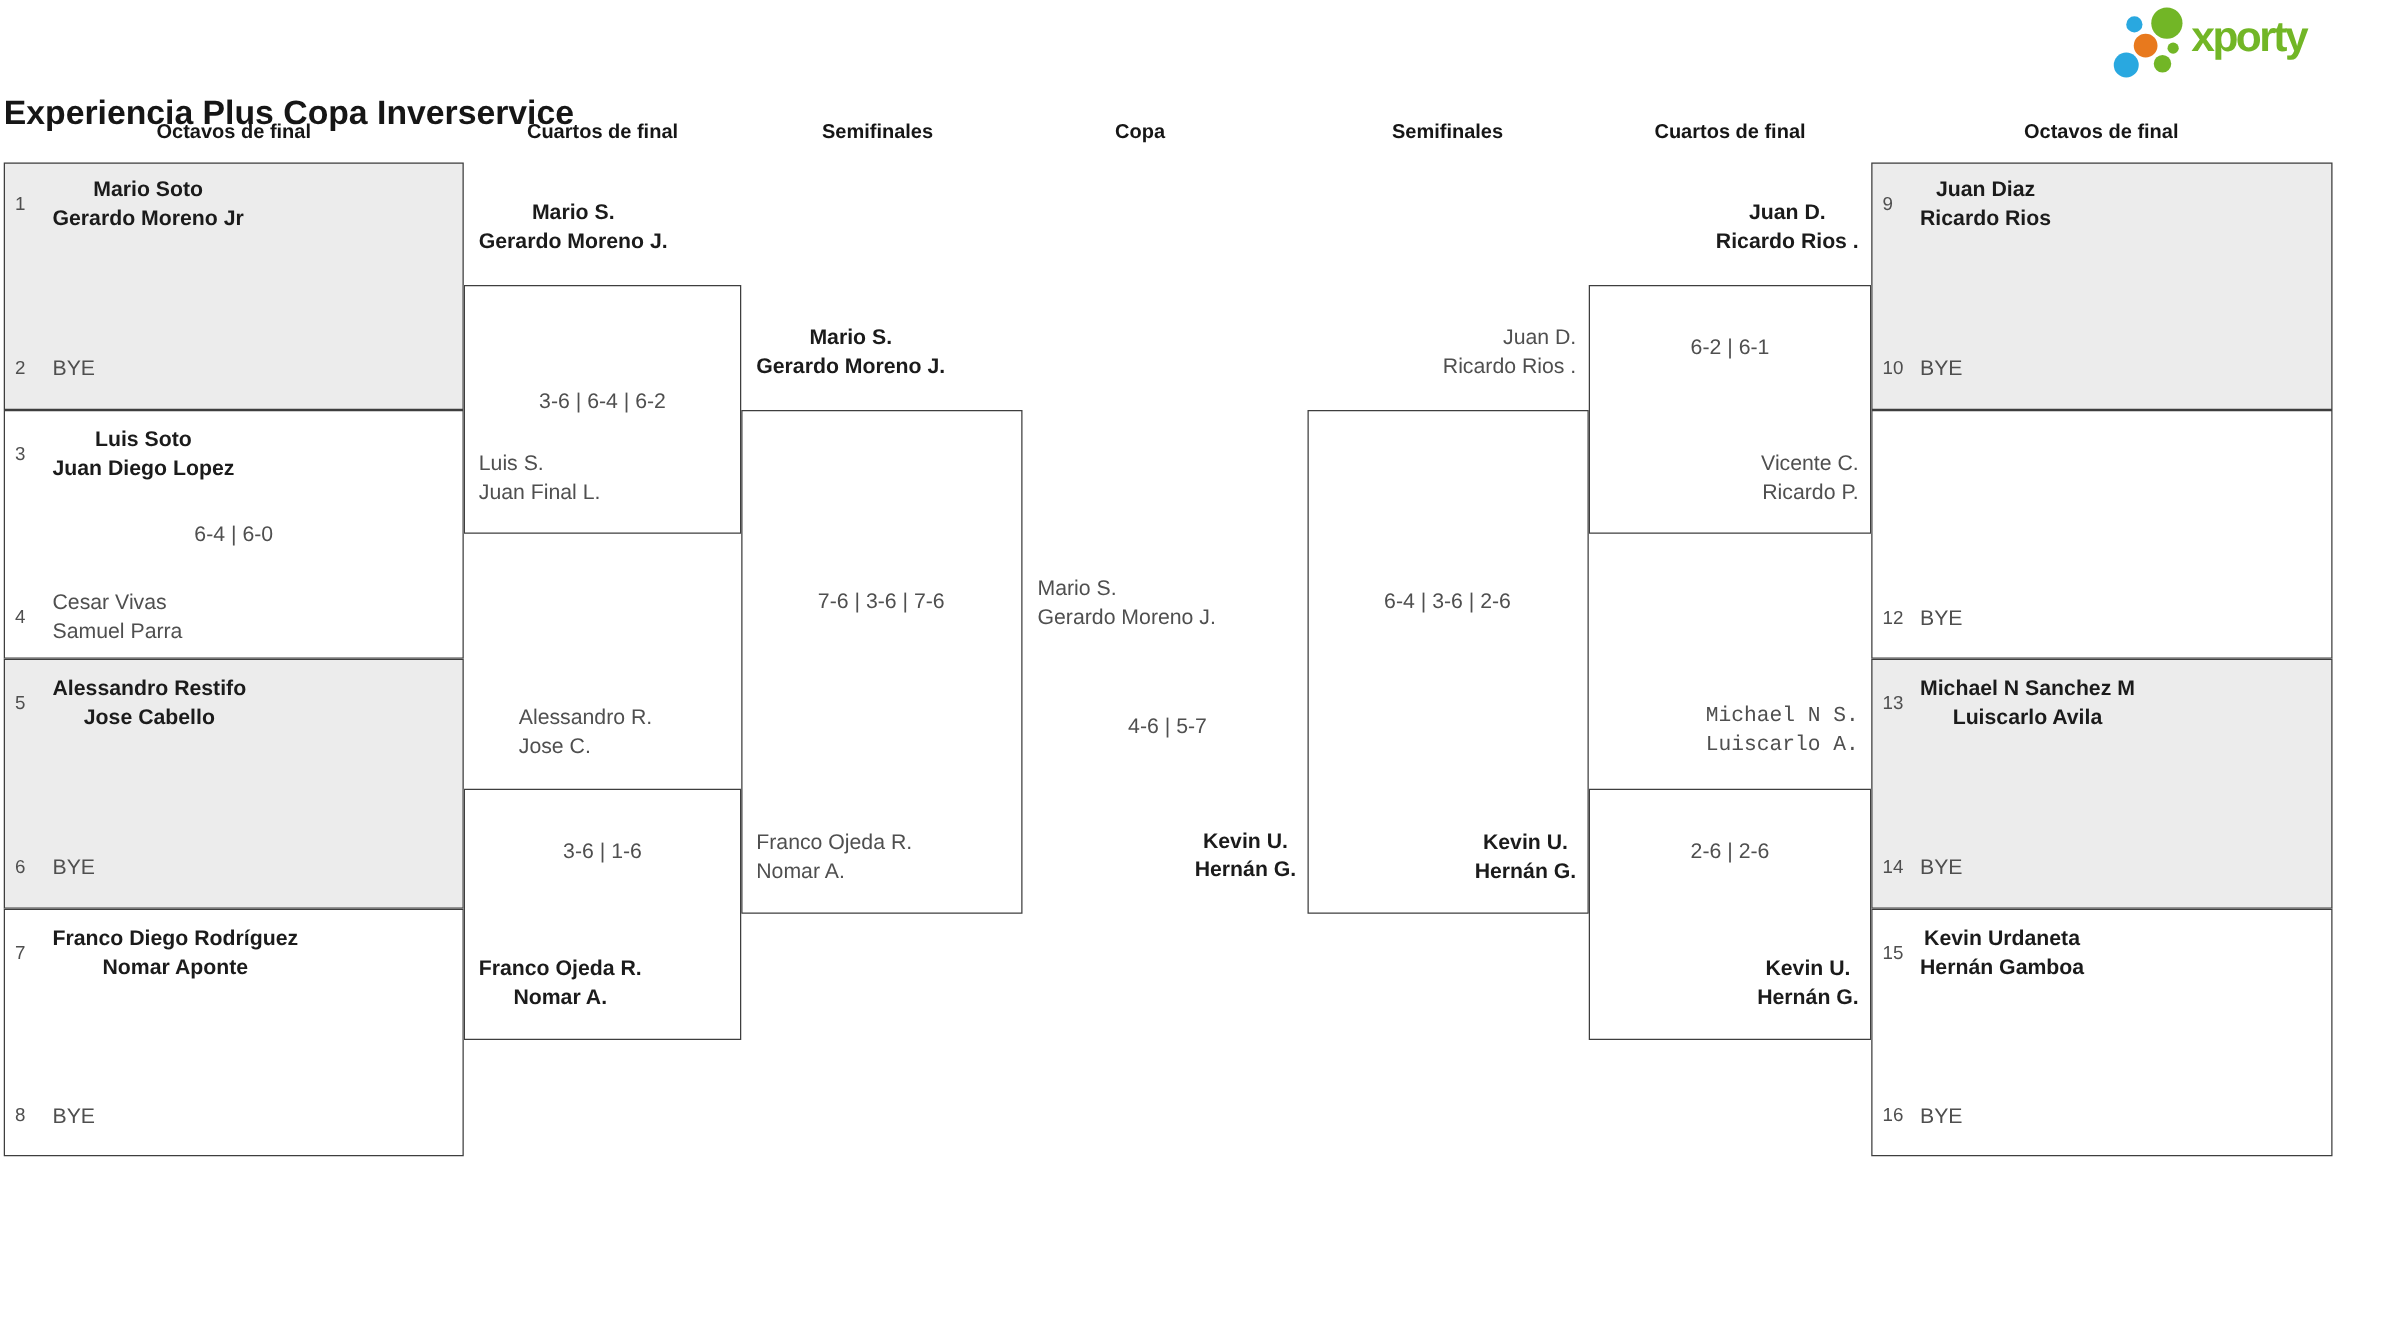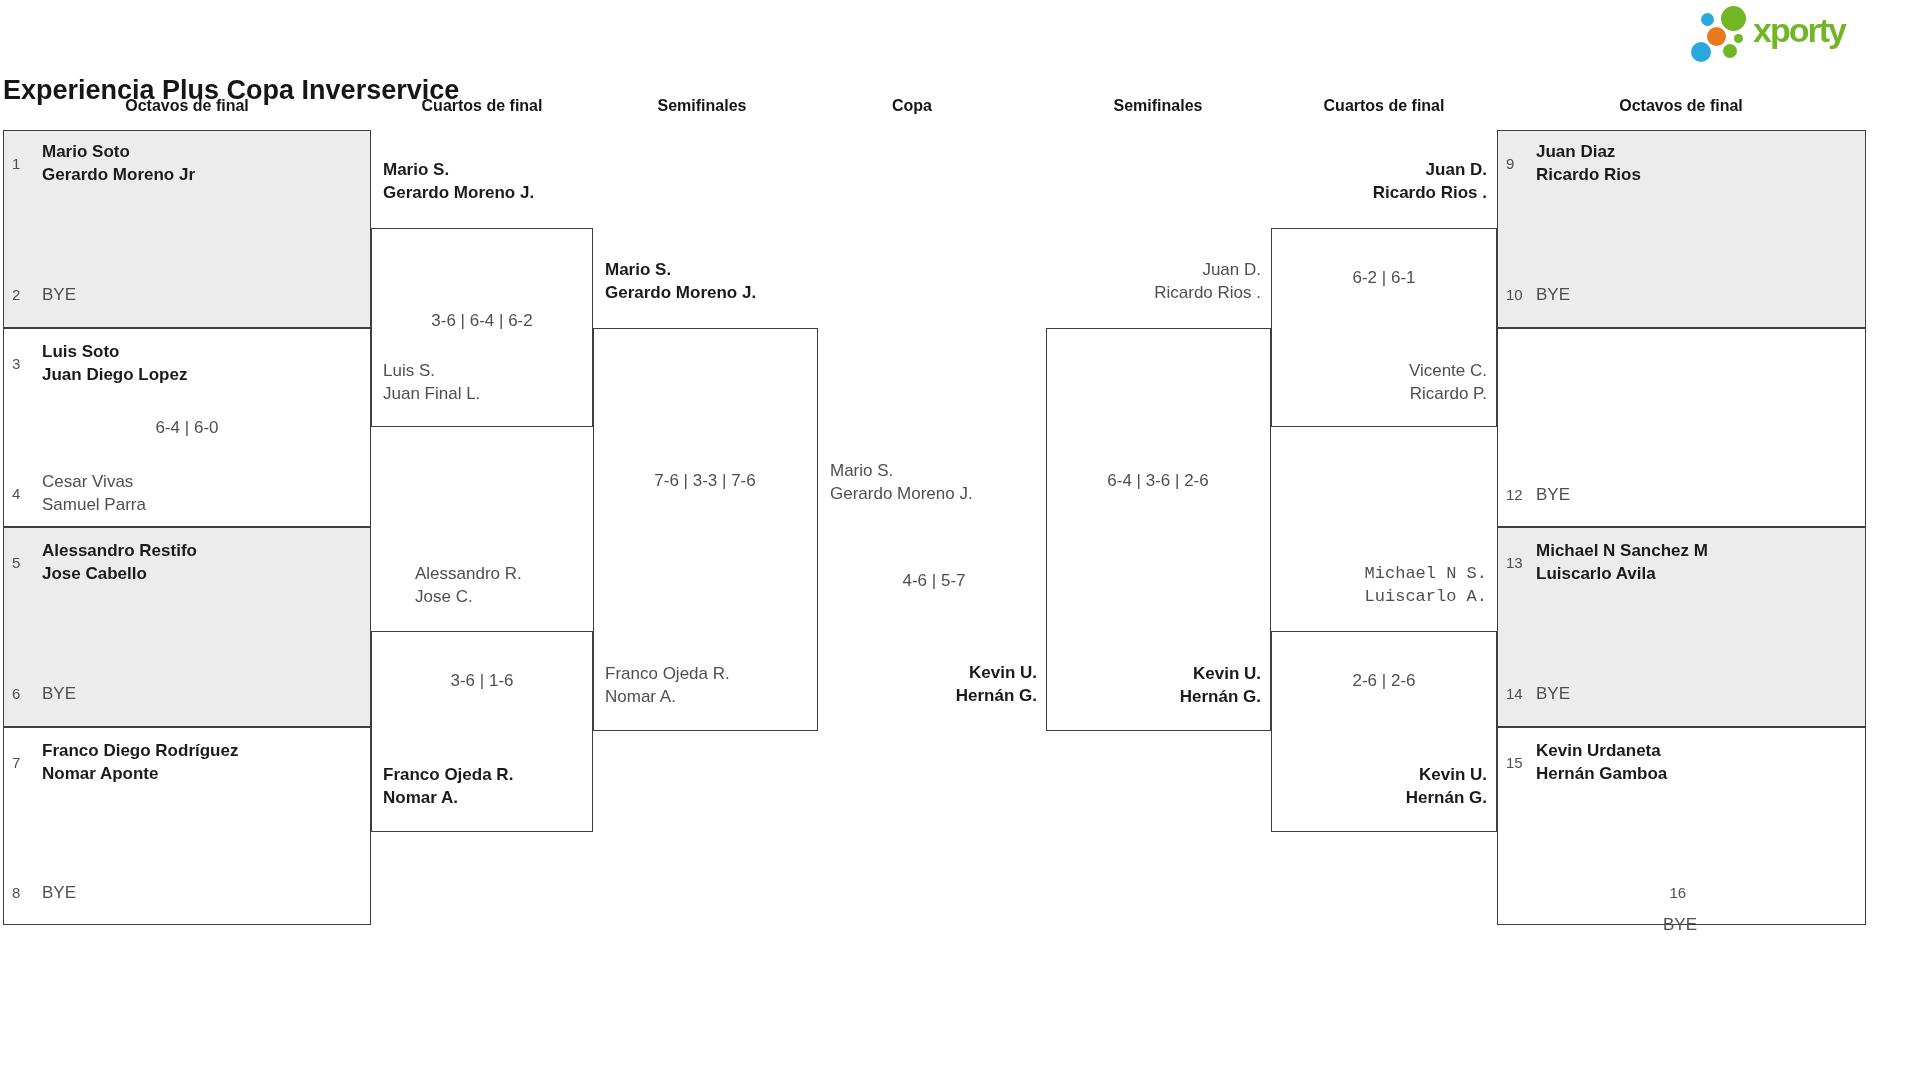--- a/index.html
+++ b/index.html
@@ -13,21 +13,21 @@
   }
   .rh{
     position:absolute;top:97px;transform:translateX(-50%);
     font-size:16px;font-weight:700;color:#161616;white-space:nowrap;
   }
   .box{position:absolute;box-sizing:border-box;border:1px solid #3e3e3e;background:#fff;}
   .box.sh{background:#ececec;}
   .entry{position:absolute;display:flex;gap:9px;align-items:center;font-size:17px;line-height:23px;}
   .entry .seed{flex:none;width:21px;font-size:15px;color:#4f4f4f;font-weight:400;}
   .names{display:flex;flex-direction:column;}
-  .b .names{font-weight:700;color:#1b1b1b;}
+  .b .names{font-weight:700;color:#1b1b1b;text-align:center;}
   .g .names{font-weight:400;color:#4f4f4f;}
   .ra{text-align:right;}
   .score{
     position:absolute;transform:translateX(-50%);white-space:nowrap;
     font-size:17px;color:#4f4f4f;
   }
   
   .dot{position:absolute;border-radius:50%;}
   .d-blue{background:#29a8e0;}
   .d-green{background:#72b626;}
@@ -176,21 +176,21 @@
       </span>
   </div>
 
   <div class="entry b" style="left:1506px;top:739px;width:348px;">
     <span class="seed">15</span>
     <span class="names">
         <span>Kevin Urdaneta</span>
         <span>Hernán Gamboa</span>
       </span>
   </div>
-  <div class="entry g" style="left:1506px;top:881px;width:348px;flex-direction:column;">
+  <div class="entry g" style="left:1506px;top:881px;width:348px;">
     <span class="seed">16</span>
     <span class="names">
         <span>BYE</span>
       </span>
   </div>
 
   <div class="entry b" style="left:383px;top:158px;">
     <span class="names">
         <span>Mario S.</span>
         <span>Gerardo Moreno J.</span>
@@ -245,21 +245,21 @@
         <span>Hernán G.</span>
       </span>
   </div>
 
   <div class="entry b" style="left:605px;top:258px;">
     <span class="names">
         <span>Mario S.</span>
         <span>Gerardo Moreno J.</span>
       </span>
   </div>
-  <div class="score" style="left:705px;top:471px;">7-6 | 3-3 | 7-6</div>
+  <div class="score" style="left:705px;top:471px;">7-6 | 3-6 | 7-6</div>
   <div class="entry g" style="left:605px;top:662px;">
     <span class="names">
         <span>Franco Ojeda R.</span>
         <span>Nomar A.</span>
       </span>
   </div>
 
   <div class="entry g ra" style="right:659px;top:258px;">
     <span class="names">
         <span>Juan D.</span>

